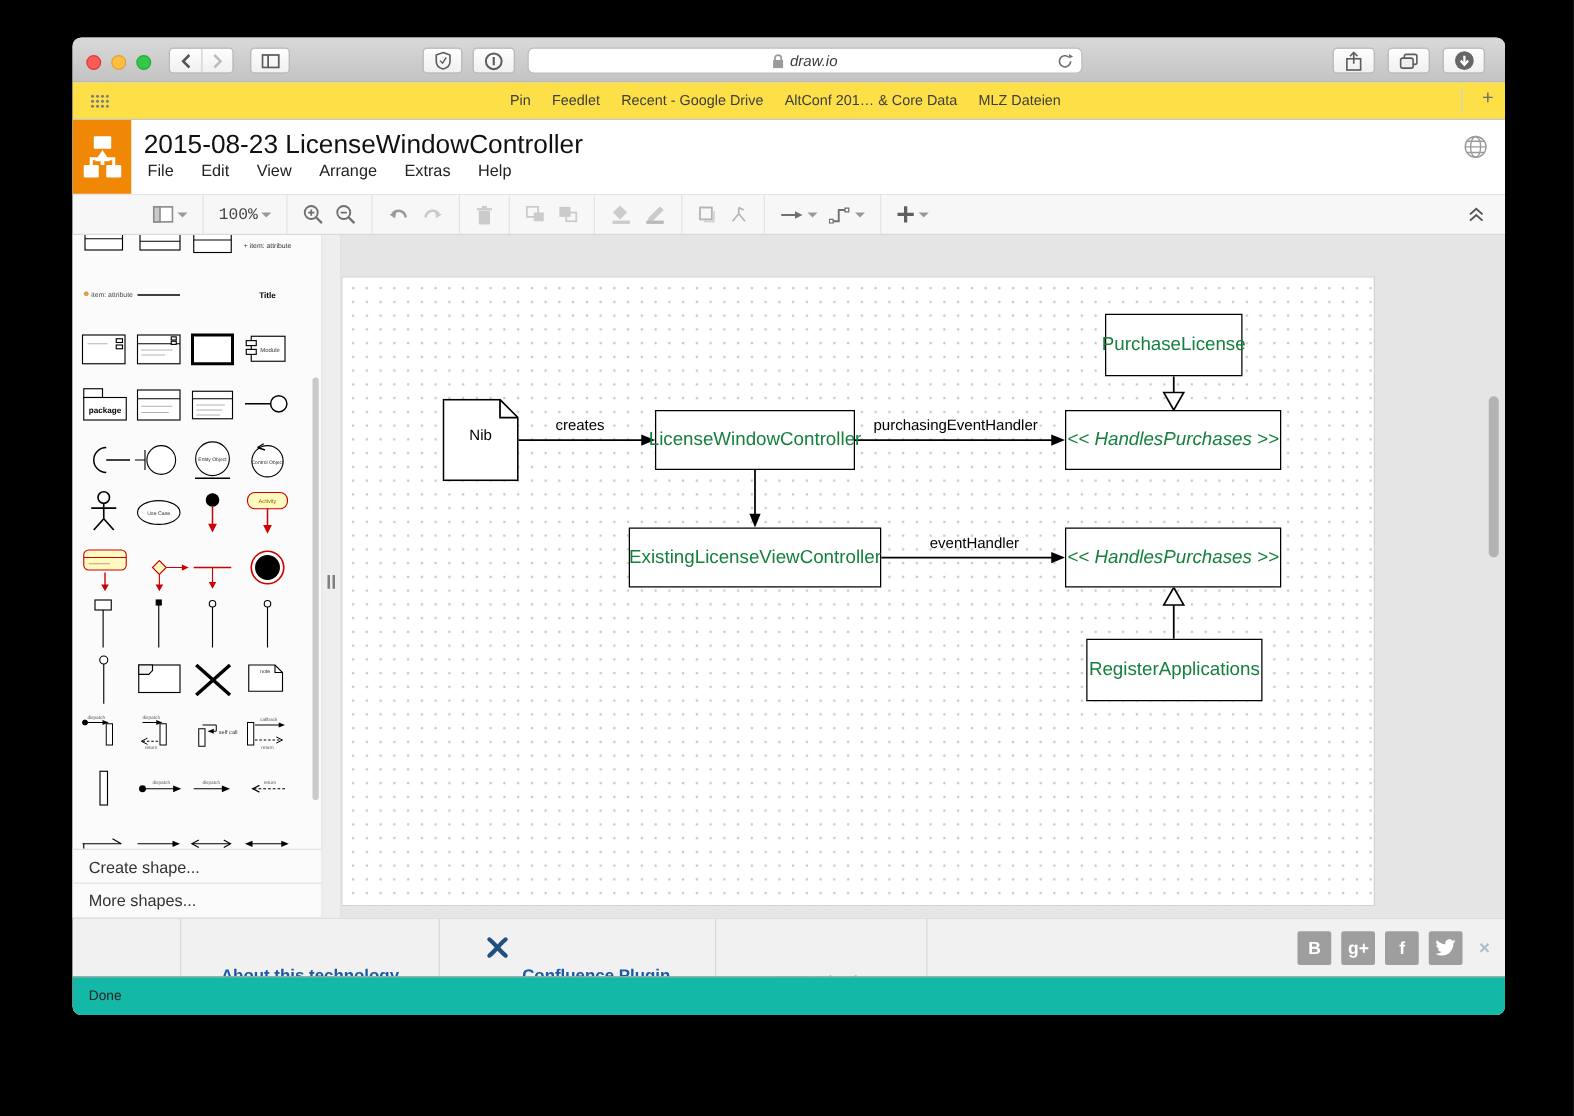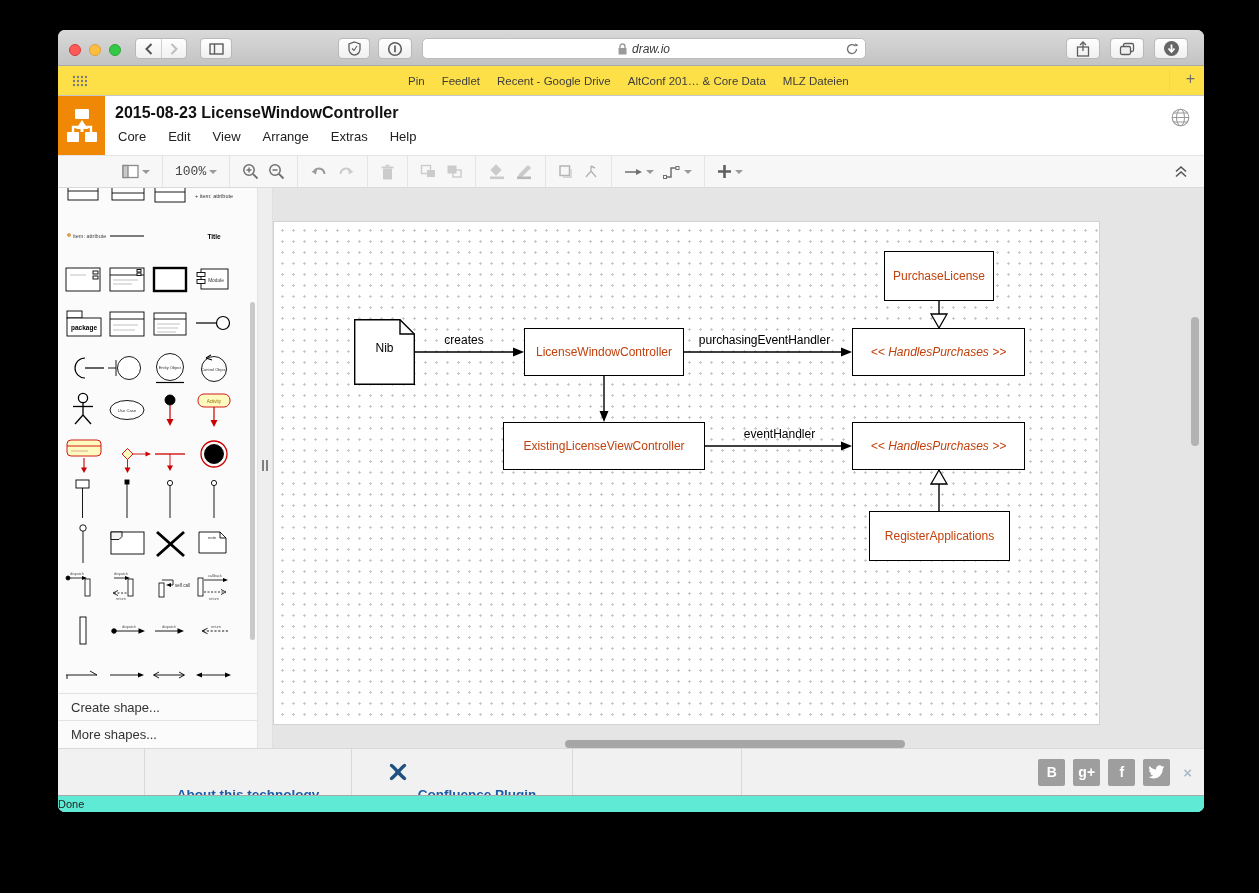--- a/index.html
+++ b/index.html
@@ -37,21 +37,21 @@
                position:relative; font-size:11.5px; color:#3d3d3d; }
   .bm-grid { position:absolute; left:14px; top:9px; }
   .bm-items { position:absolute; left:350px; top:0; height:100%; display:flex; align-items:center; gap:17px; white-space:nowrap; }
   .bm-sep { position:absolute; right:34px; top:4px; width:1px; height:21px; background:#cfcfcf; }
   .bm-plus { position:absolute; right:9px; top:4px; font-size:16px; color:#6d6d6d; font-weight:400; }
 
   
   .appheader { flex:none; height:59px; background:#fff; position:relative; }
   .logo { position:absolute; left:0; top:0; width:47px; height:59px; background:#f08705;
           display:flex; align-items:center; justify-content:center; }
-  .apptitle { position:absolute; left:57px; top:8px; font-size:16px; color:#111;font-weight:bold; }
+  .apptitle { position:absolute; left:57px; top:8px; font-size:21px; color:#111; }
   .menus { position:absolute; left:49px; top:33px; display:flex; }
   .menu { padding:0 11px; font-size:13px; color:#222; }
   .globe { position:absolute; right:14px; top:12px; }
 
   
   .apptoolbar { flex:none; height:33px; background:#f7f7f7; border-top:1px solid #e4e4e4;
                 border-bottom:1px solid #dadada; display:flex; align-items:center; padding-left:52px; }
   .tgroup { display:flex; align-items:center; gap:9px; padding:0 12px; height:100%; }
   .tsep { width:1px; height:100%; background:#e4e4e4; }
   .tbicon { display:flex; align-items:center; gap:3px; }
@@ -73,41 +73,41 @@
   .gutter { flex:none; width:15px; background:#eeeeee; border-right:1px solid #e0e0e0; position:relative; }
   .gutter .handle { position:absolute; top:272px; left:4px; width:6px; height:11px;
                     border-left:2px solid #808080; border-right:2px solid #808080; }
   .canvas { flex:1; position:relative; overflow:hidden; background:#e5e5e5; }
   .page { position:absolute; left:0; top:33px; width:827px; height:504px; background:#fff;
           border:1px solid #d2d2d2;
           background-image:radial-gradient(circle, #c9c9c9 1px, rgba(0,0,0,0) 1.3px);
           background-size:11px 11px; background-position:3px 3px; }
   .edges { position:absolute; left:0; top:0; }
   .node { position:absolute; background:#fff; border:1px solid #000; display:flex; align-items:center;
-          justify-content:center; font-size:12px; color:#c2410c; text-align:center; line-height:1.2; }
+          justify-content:center; font-size:15px; color:#15803d; text-align:center; line-height:1.2; }
   .node.italic { font-style:italic; }
   .nib { position:absolute; background:none; border:none; }
   .nib .lbl { position:absolute; left:0; top:22px; width:100%; text-align:center; font-size:12px; }
   .edge-label { position:absolute; font-size:12px; color:#000; text-align:center; }
   .hthumb { position:absolute; left:292px; top:552px; width:340px; height:8px; background:#a6a6a6; border-radius:4px; }
   .vthumb { position:absolute; right:5px; top:129px; width:8px; height:129px; background:#b3b3b3; border-radius:4px; }
 
   
   .footer { flex:none; height:47px; background:#f1f1f1; border-top:1px solid #d9d9d9; display:flex; }
   .fcell { border-right:1px solid #d9d9d9; display:flex; align-items:center; justify-content:center; gap:10px; }
   .fc-0 { width:87px; } .fc-1 { width:207px; } .fc-2 { width:221px; } .fc-3 { width:169px;flex-direction:column; } .fc-4 { width:168px; }
   .fc-5 { flex:1; border-right:none; justify-content:flex-end; padding-right:12px; gap:8px; }
   .flink { color:#1b5aa6; font-weight:bold; font-size:13.5px;margin-top:44px; }
   .social { width:27px; height:27px; background:#9e9e9e; border-radius:2px; color:#fff;
             display:flex; align-items:center; justify-content:center; font-weight:bold; font-size:14px; }
   .fclose { color:#adbcc9; font-size:15px; margin-left:5px; font-weight:bold; }
 
   
-  .statusbar { flex:none; height:17px; background:#5eead4; border-top:1px solid #a9a9a9;
-               display:flex; align-items:center; font-size:11px; color:#222; }
+  .statusbar { flex:none; height:31px; background:#14b8a6; border-top:1px solid #a9a9a9;
+               display:flex; align-items:center; padding-left:13px; font-size:11px; color:#222; }
 
   svg { display:block; }
 </style>
 </head>
 <body>
 
 <div class="stage">
   <div class="window">
 
     <div class="titlebar">
@@ -223,21 +223,21 @@
               <rect x="1" y="25" width="12" height="10" rx="1"></rect>
               <rect x="19" y="25" width="12" height="10" rx="1"></rect>
               <polygon points="16,13 22,22 10,22"></polygon>
               <rect x="14.5" y="17" width="3" height="8"></rect>
               <path d="M7 30 L7 20 L25 20 L25 30" fill="none" stroke="#fff" stroke-width="2.4"></path>
             </g>
         </svg>
       </div>
       <div class="apptitle">2015-08-23 LicenseWindowController</div>
       <div class="menus">
-        <span class="menu">Core</span>
+        <span class="menu">File</span>
         <span class="menu">Edit</span>
         <span class="menu">View</span>
         <span class="menu">Arrange</span>
         <span class="menu">Extras</span>
         <span class="menu">Help</span>
       </div>
       <span class="globe">
         <svg width="19" height="19" viewBox="0 0 19 19">
             <g fill="none" stroke="#9a9a9a" stroke-width="1.1">
               <circle cx="9.5" cy="9.5" r="8.3"></circle>

